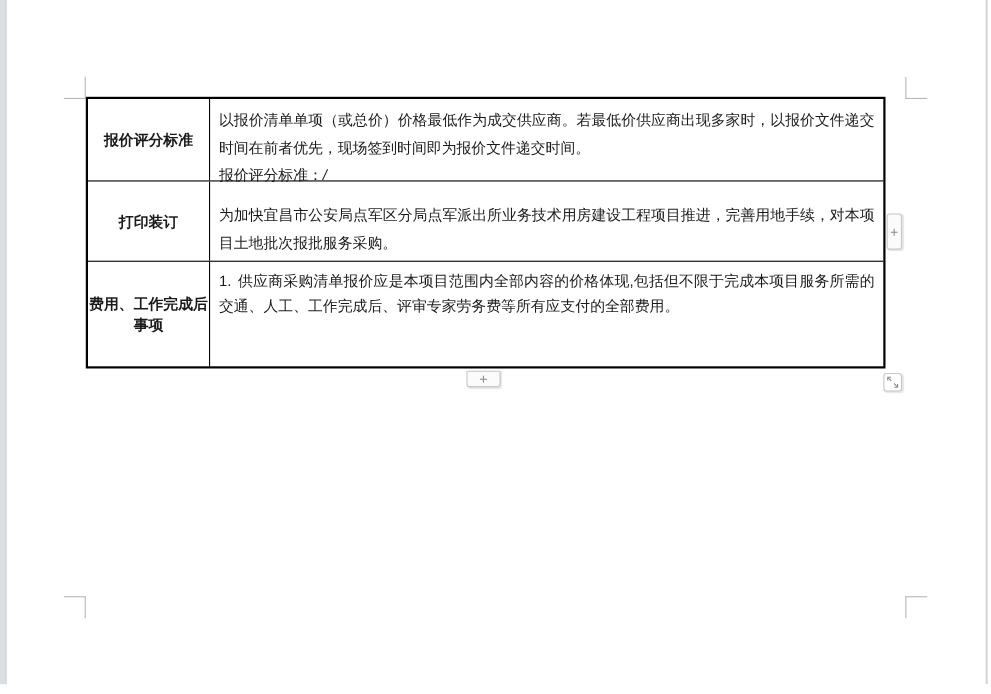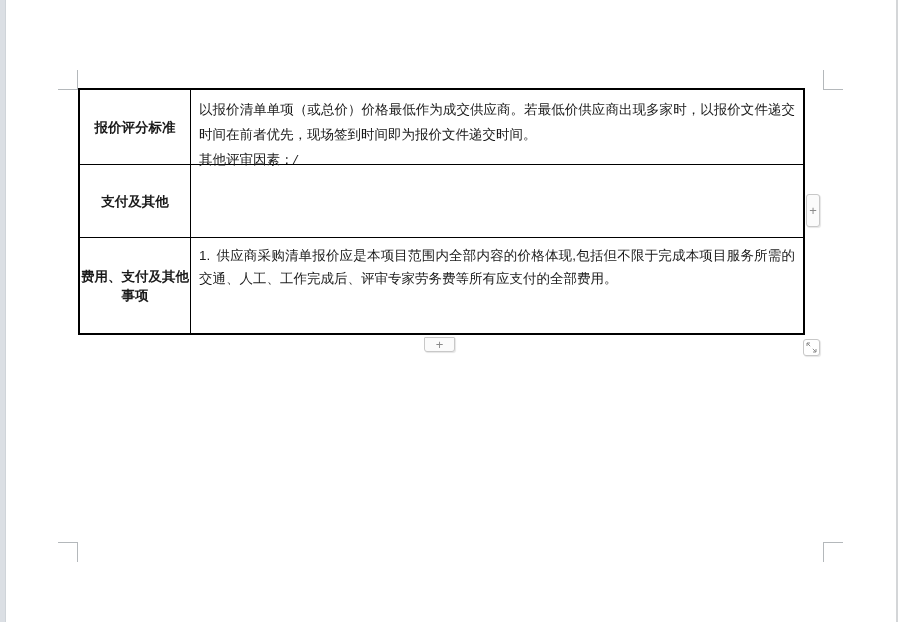--- a/index.html
+++ b/index.html
@@ -67,33 +67,36 @@
   <div class="crop br"></div>
 
   <div class="doc-table">
 
     <div class="t-row r1">
       <div class="h-cell">
         <span>报价评分标准</span>
       </div>
       <div class="c-cell">
         <p>以报价清单单项（或总价）价格最低作为成交供应商。若最低价供应商出现多家时，以报价文件递交时间在前者优先，现场签到时间即为报价文件递交时间。</p>
-        <p><span>其他评审因素：</span><span class="slash">/</span></p>
+        <p><span>报价评分标准：</span><span class="slash">/</span></p>
       </div>
     </div>
 
     <div class="t-row r2">
       <div class="h-cell">
-        <span>支付及其他</span>
+        <span>打印装订</span>
+      </div>
+      <div class="c-cell">
+        <p>为加快宜昌市公安局点军区分局点军派出所业务技术用房建设工程项目推进，完善用地手续，对本项目土地批次报批服务采购。</p>
       </div>
     </div>
 
     <div class="t-row r3">
       <div class="h-cell">
-        <span>费用、支付及其他</span>
+        <span>费用、工作完成后</span>
         <span>事项</span>
       </div>
       <div class="c-cell">
         <p><span class="num">1.</span><span>供应商采购清单报价应是本项目范围内全部内容的价格体现,包括但不限于完成本项目服务所需的交通、人工、工作完成后、评审专家劳务费等所有应支付的全部费用。</span></p>
       </div>
     </div>
 
   </div>
 
   <div class="ctl add-col">

